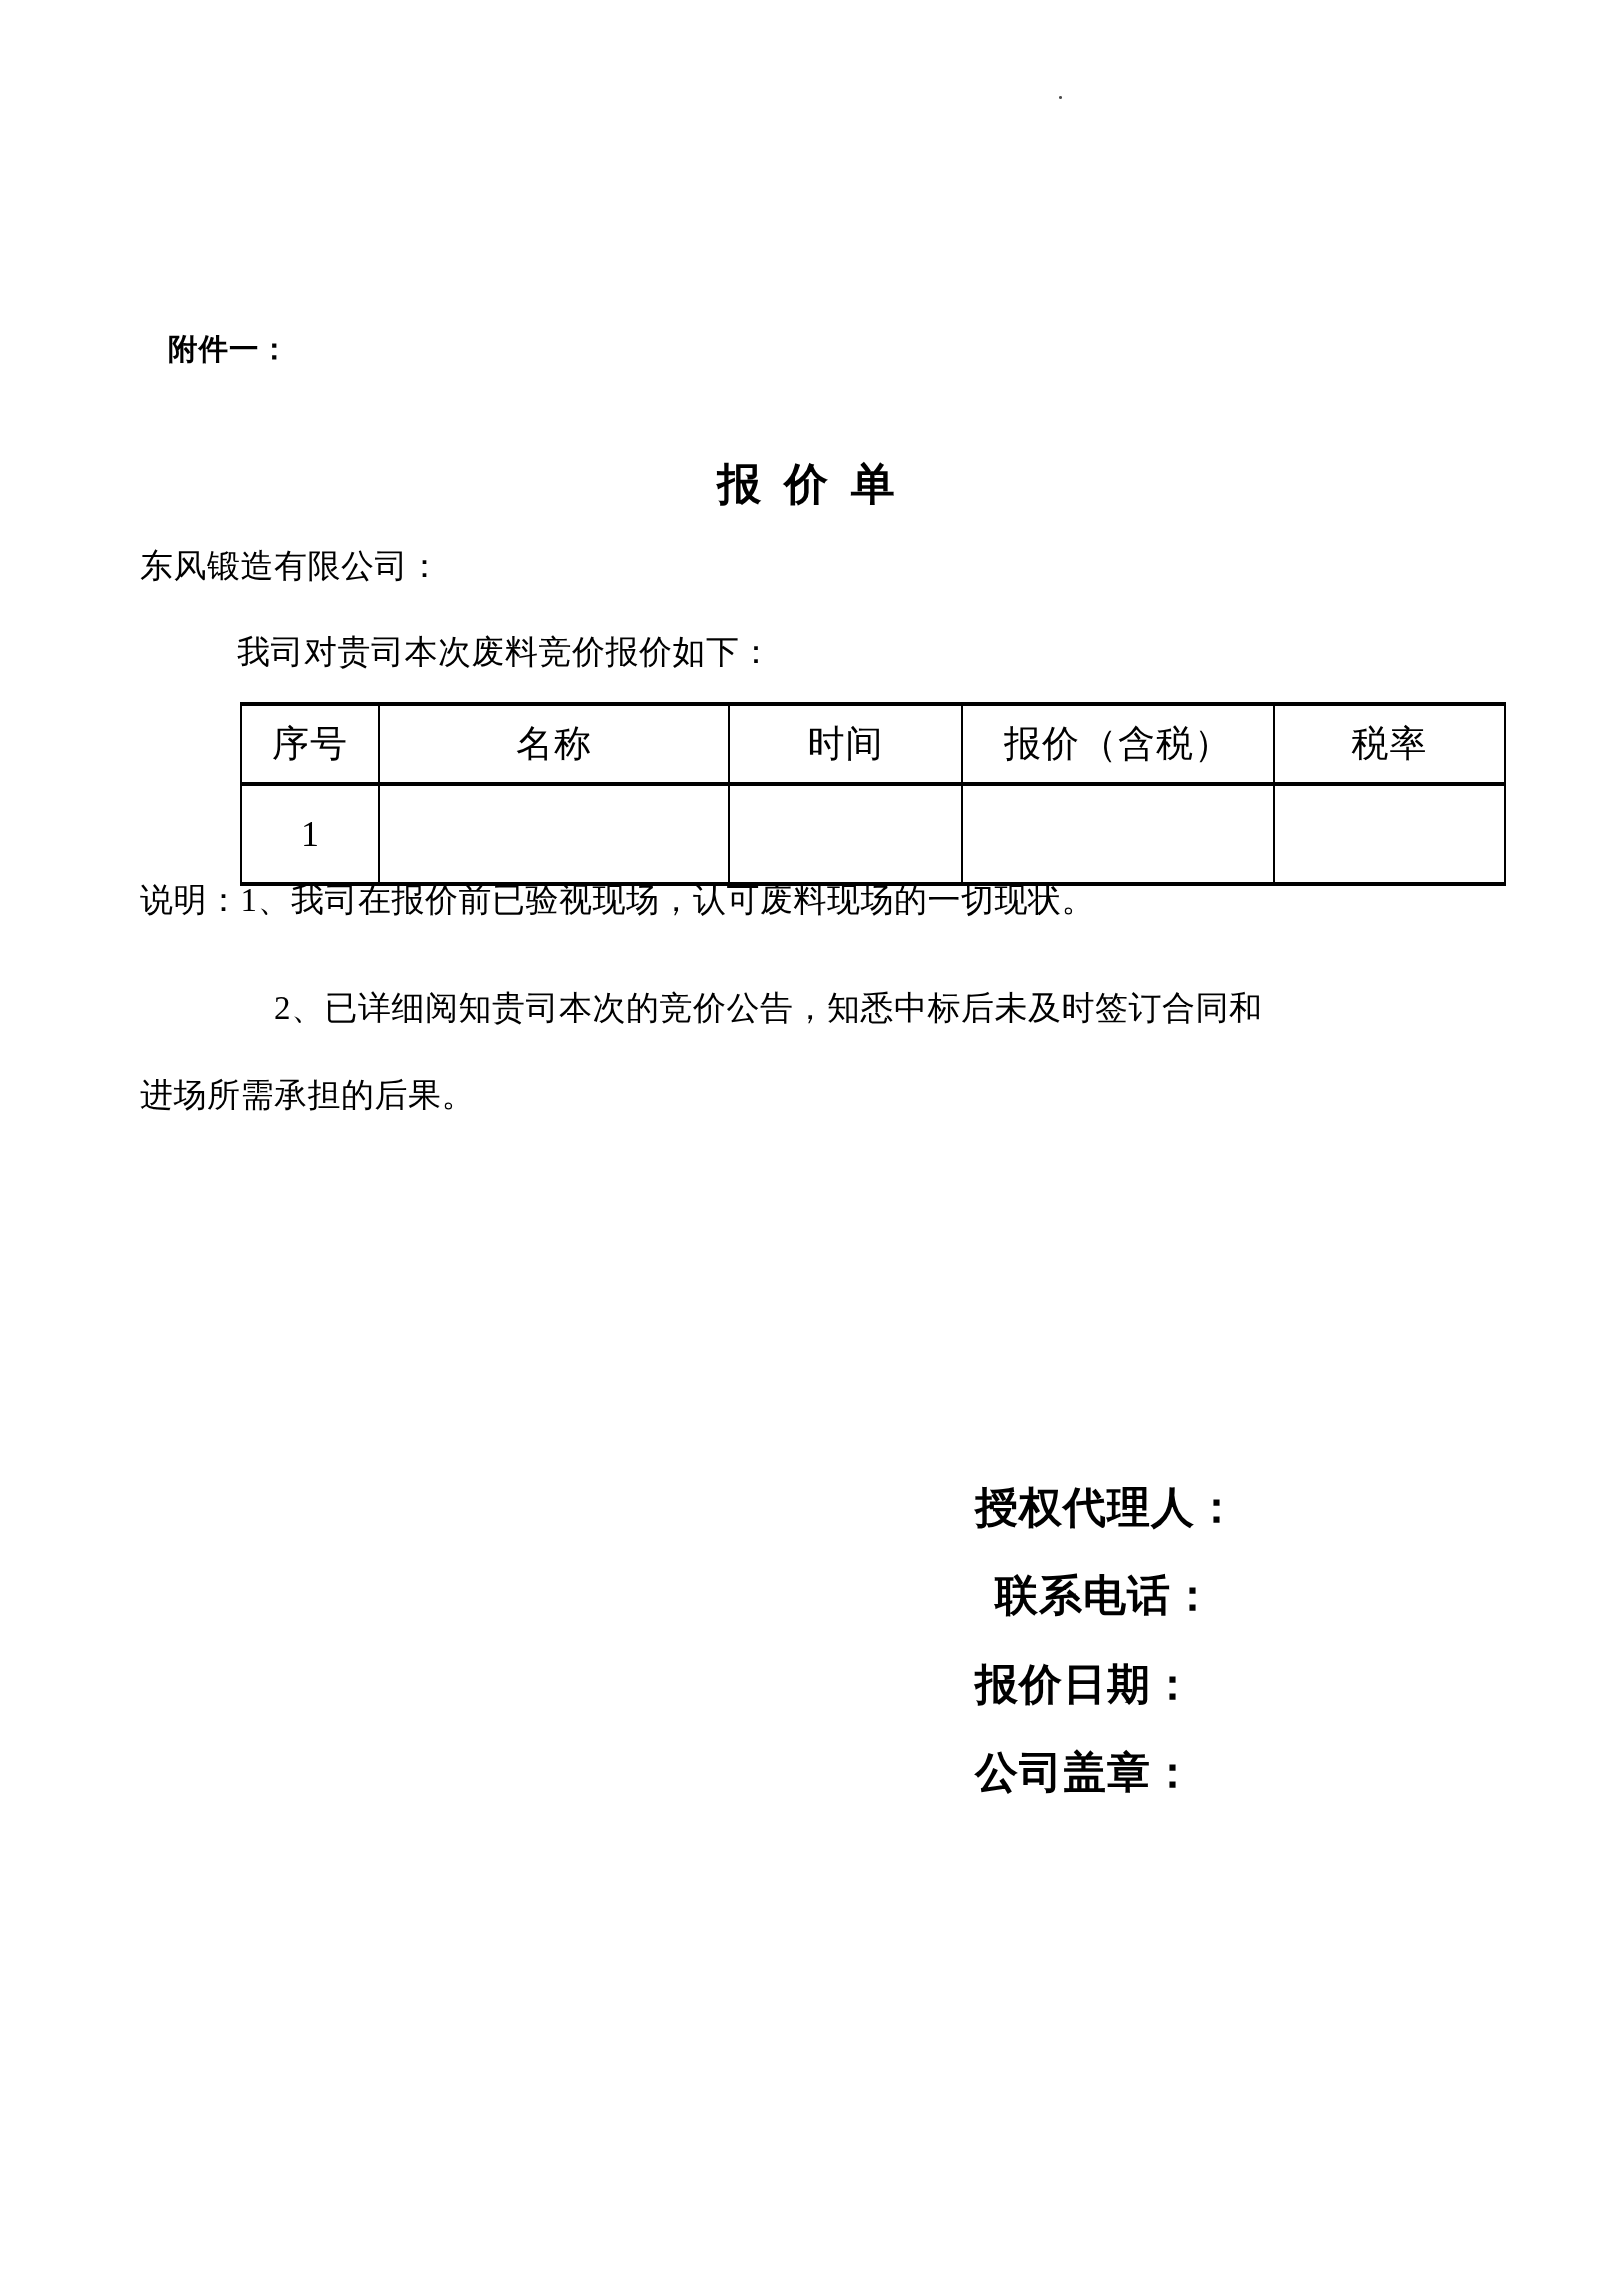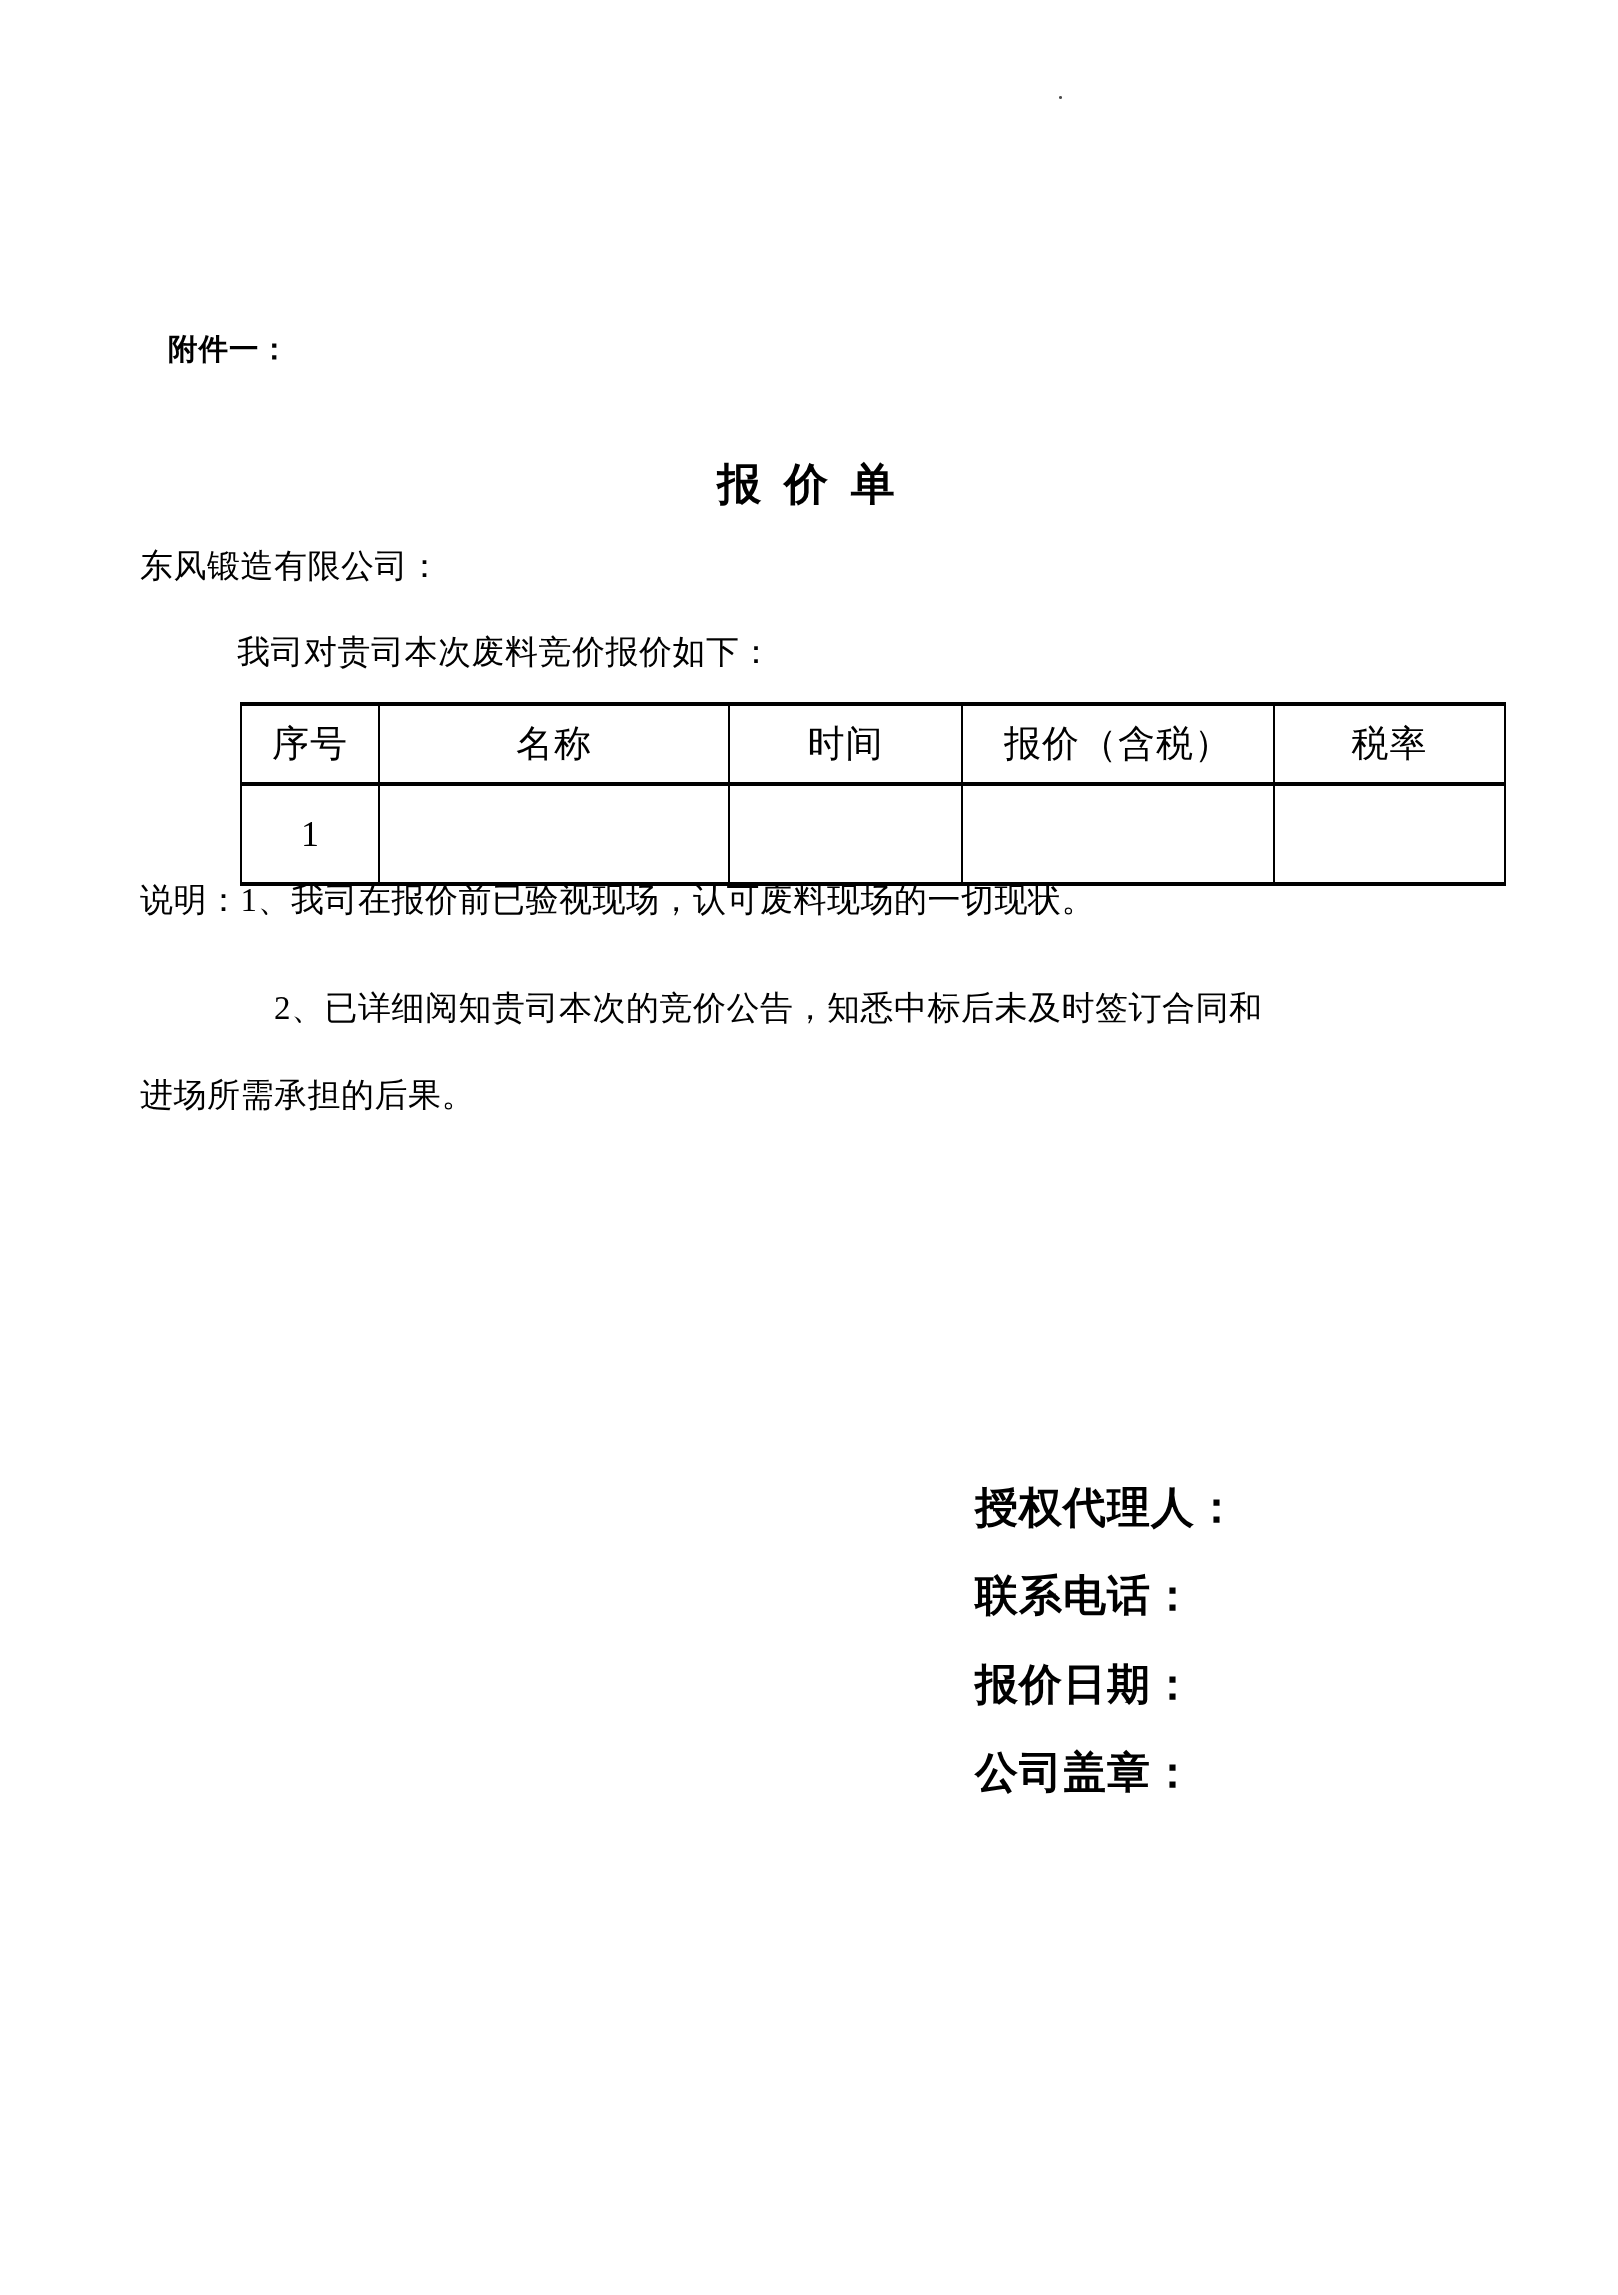--- a/index.html
+++ b/index.html
@@ -83,21 +83,21 @@
   }
 
   .sig-line {
     left: 975px;
     font-size: 43px;
     line-height: 47px;
     font-weight: 600;
     letter-spacing: 1px;
   }
   .sig-1 { top: 1484px; }
-  .sig-2 { top: 1572px; }
+  .sig-2 { top: 1572px; margin-left: 20px; }
   .sig-3 { top: 1661px; }
   .sig-4 { top: 1749px; }
 
   .scan-speck {
     position: absolute;
     left: 1059px;
     top: 96px;
     width: 3.4px;
     height: 3px;
     background: #4a4a4a;

